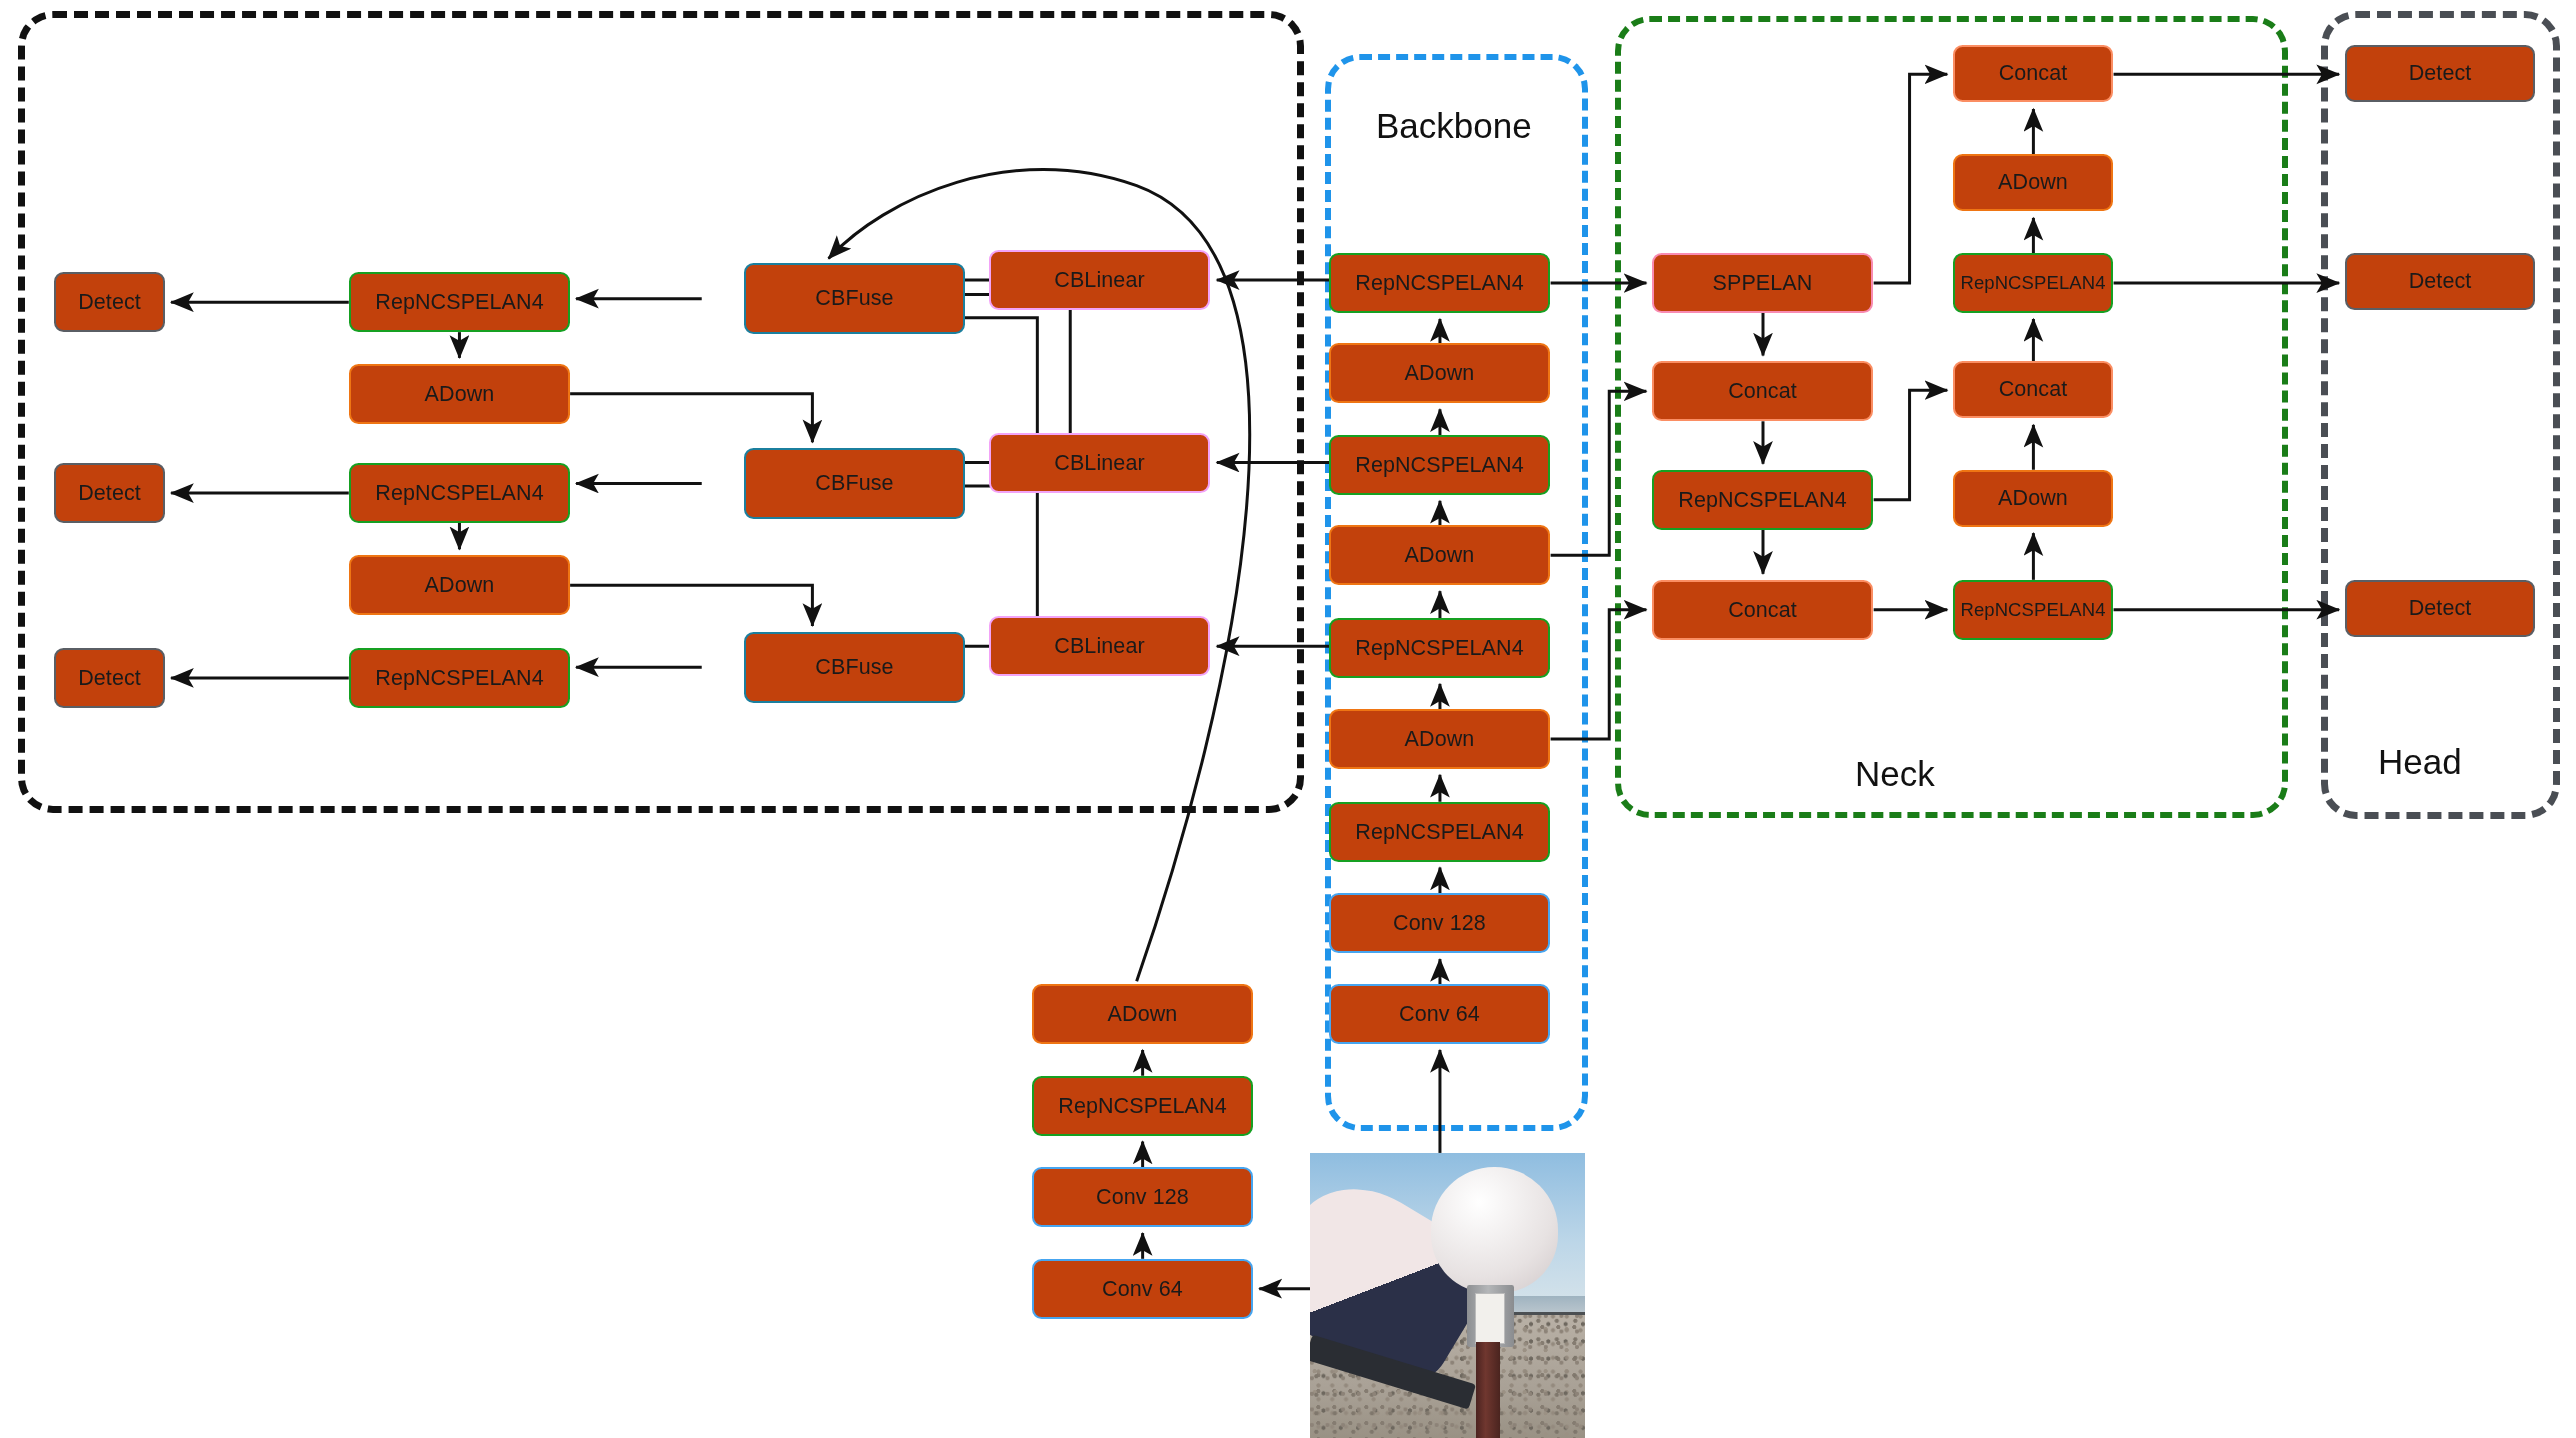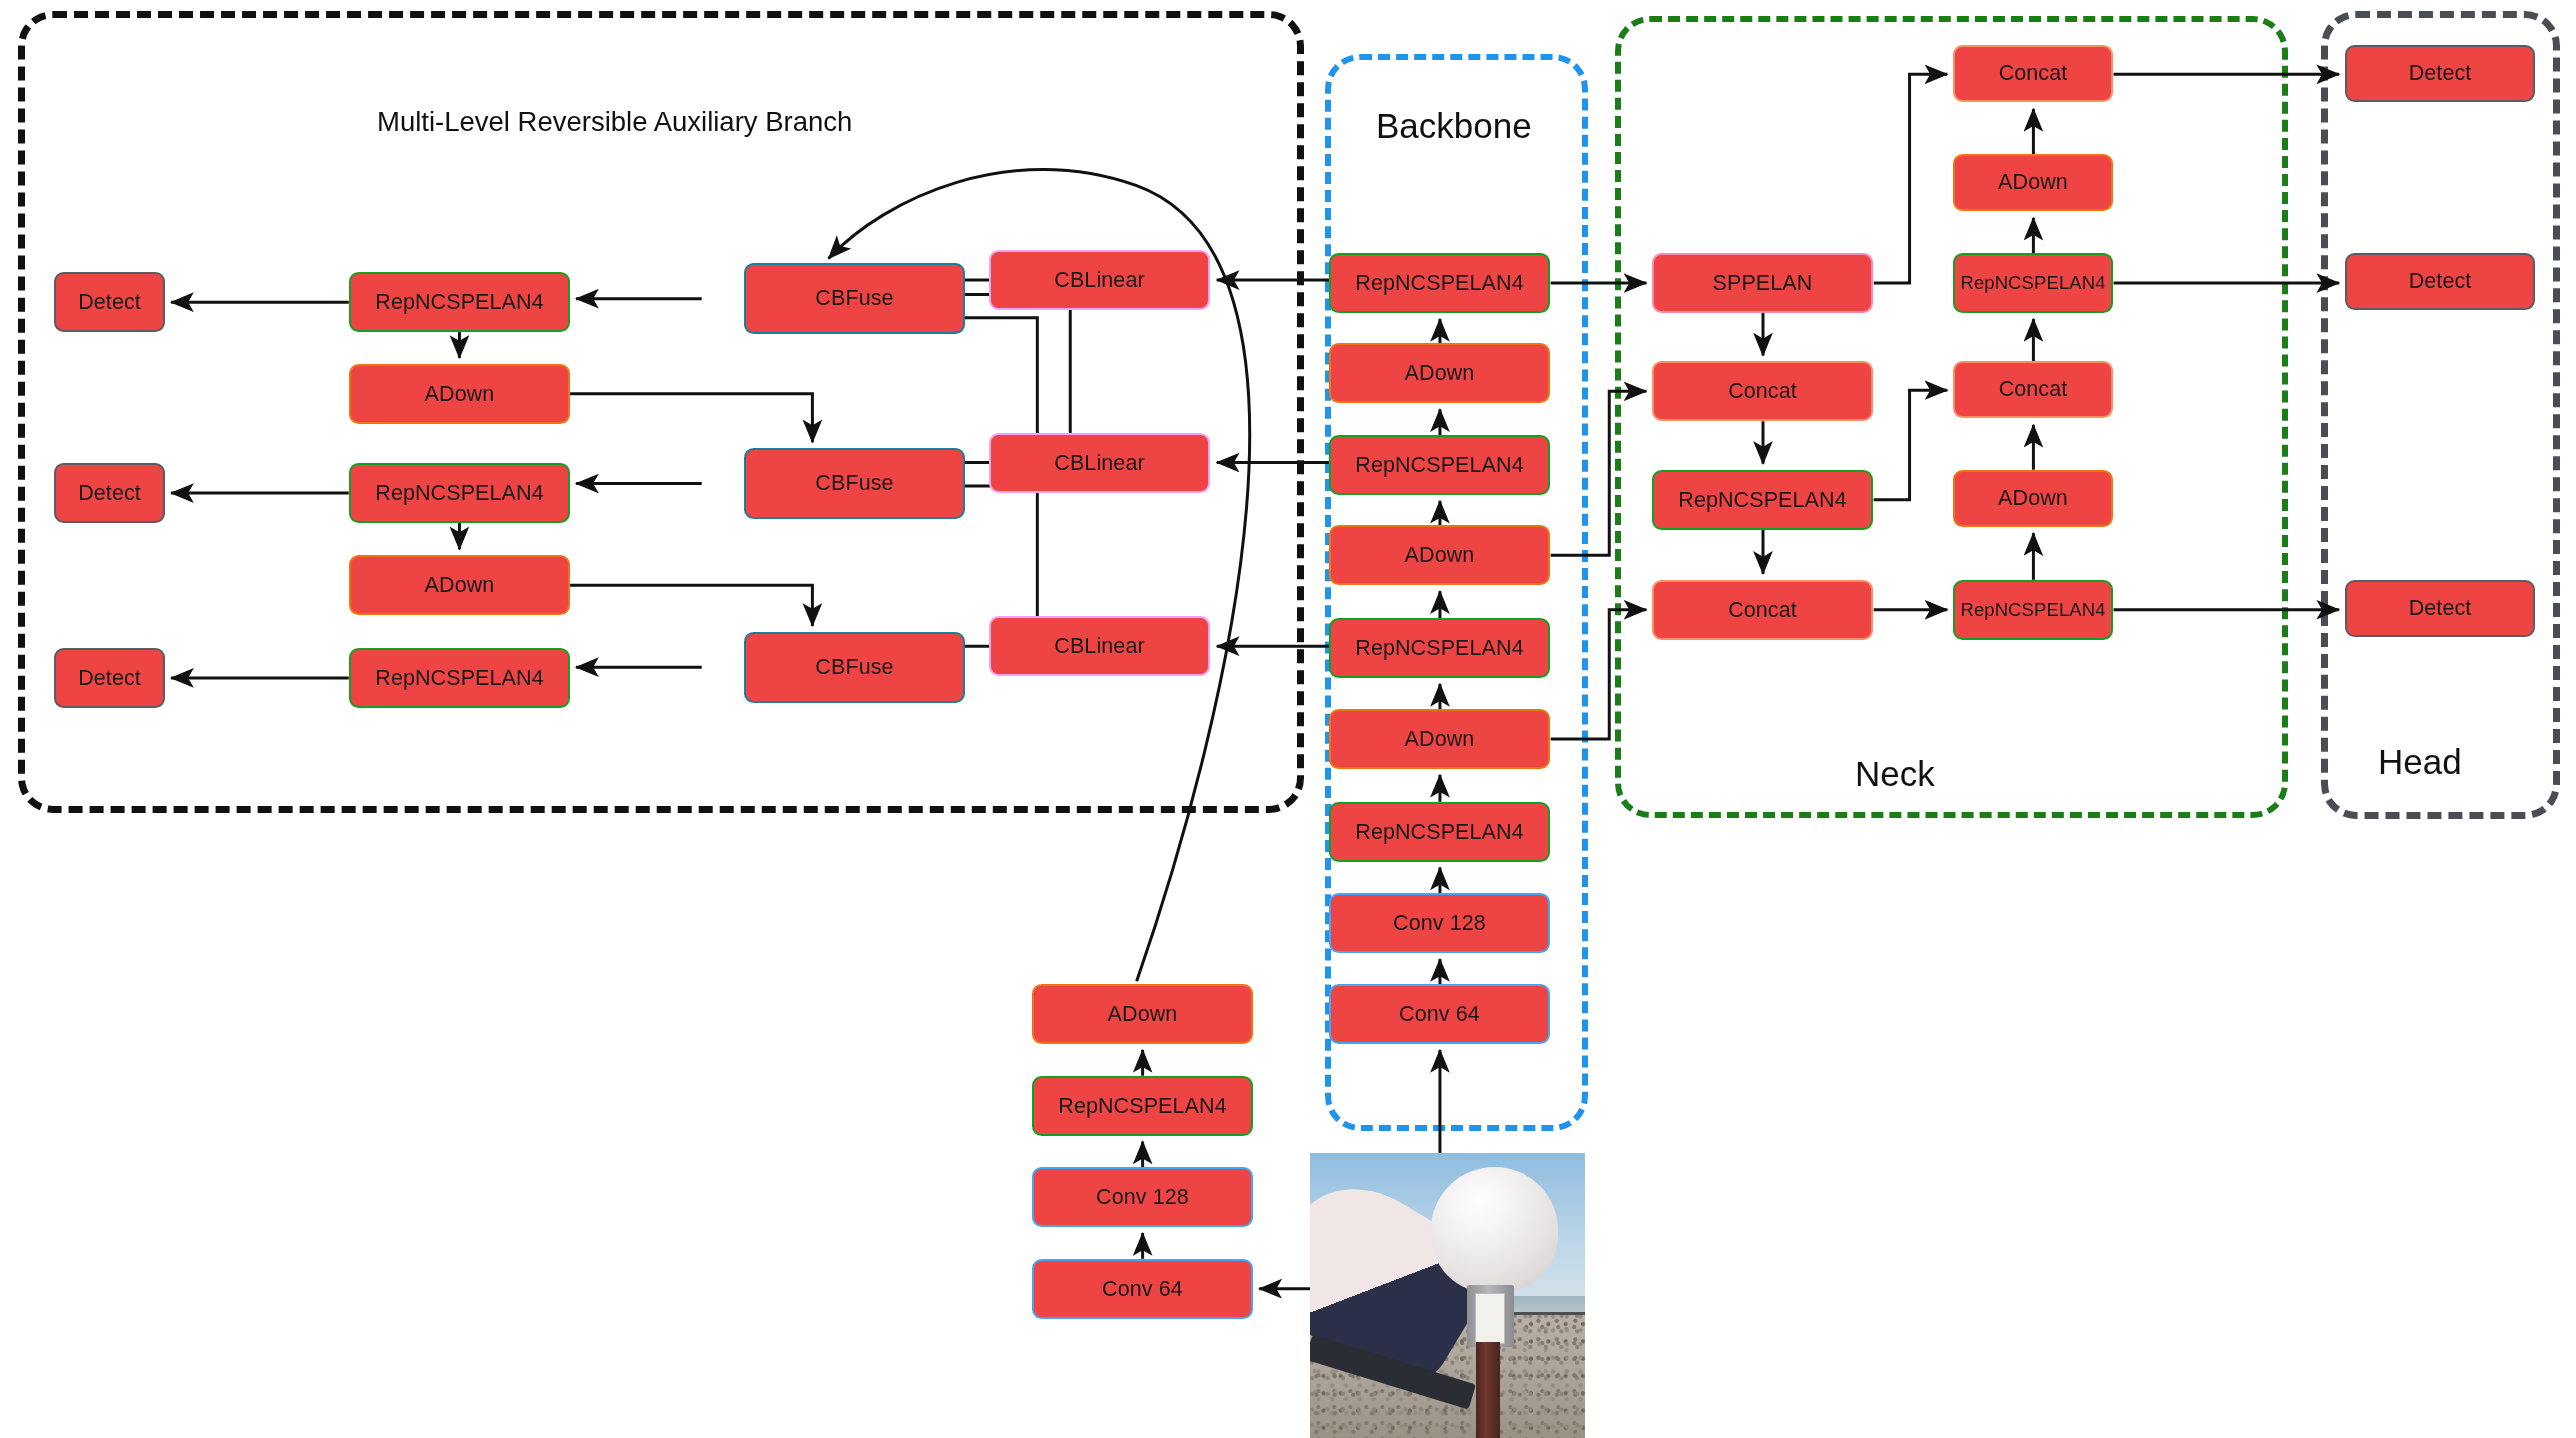--- a/index.html
+++ b/index.html
@@ -5,21 +5,21 @@
   html,body{margin:0;padding:0;background:#ffffff;}
   #stage{position:relative;width:2576px;height:1439px;background:#fff;
          font-family:"Liberation Sans","DejaVu Sans",sans-serif;overflow:hidden;}
   svg.wires{position:absolute;left:0;top:0;width:2576px;height:1439px;pointer-events:none;}
 
   
   .group{position:absolute;border-style:dashed;border-radius:35px;box-sizing:border-box;background:transparent;}
   .group-label{position:absolute;font-size:35px;color:#111;white-space:nowrap;text-align:center;}
 
   
-  .node{position:absolute;box-sizing:border-box;background:#ef4444;border-radius:9.6px;
+  .node{position:absolute;box-sizing:border-box;background:#c2410c;border-radius:9.6px;
         border-width:2.4px;border-style:solid;display:flex;align-items:center;justify-content:center;
         font-size:21.5px;color:#1a1a1a;letter-spacing:0.1px;}
   .n-detect {border-color:#5a5e64;}
   .n-rep    {border-color:#16a022;}
   .n-adown  {border-color:#ef7513;}
   .n-conv   {border-color:#46a5f0;}
   .n-cbfuse {border-color:#1b7f9e;margin-left:42px;}
   .n-cblin  {border-color:#f2a3f7;justify-content:center;}
   .n-sppelan{border-color:#f98bb2;}
   .n-concat {border-color:#fb8e63;}
@@ -31,21 +31,20 @@
 </head>
 <body>
 
 <div id="stage">
 
   <div class="group" id="g-aux" style="left: 18px; top: 10.8px; width: 1286px; height: 802px; border-color: rgb(17, 17, 17); border-width: 7.2px;"></div>
   <div class="group" id="g-backbone" style="left: 1325px; top: 54px; width: 263px; height: 1077px; border-color: rgb(31, 148, 234); border-width: 6.6px;"></div>
   <div class="group" id="g-neck" style="left: 1615px; top: 15.6px; width: 673px; height: 802px; border-color: rgb(26, 125, 24); border-width: 6.6px;"></div>
   <div class="group" id="g-head" style="left: 2321px; top: 10.8px; width: 239px; height: 808px; border-color: rgb(74, 78, 84); border-width: 7.2px;"></div>
 
-  <div class="group-label" id="lbl-aux" style="left: 377px; top: 106px; font-size: 27.5px;">Multi-Level Reversible Auxiliary Branch</div>
   <div class="group-label" id="lbl-backbone" style="left: 1376px; top: 106px;">Backbone</div>
   <div class="group-label" id="lbl-neck" style="left: 1855px; top: 754px;">Neck</div>
   <div class="group-label" id="lbl-head" style="left: 2378px; top: 742px;">Head</div>
 
   <svg class="wires" viewBox="0 0 4306 2405">
     <defs>
       <marker id="ah" markerWidth="9" markerHeight="9" refX="7.6" refY="3.3" orient="auto" markerUnits="strokeWidth">
         <path d="M0,0 L8,3.3 L0,6.6 L1.9,3.3 Z" fill="#111"></path>
       </marker>
     </defs>

